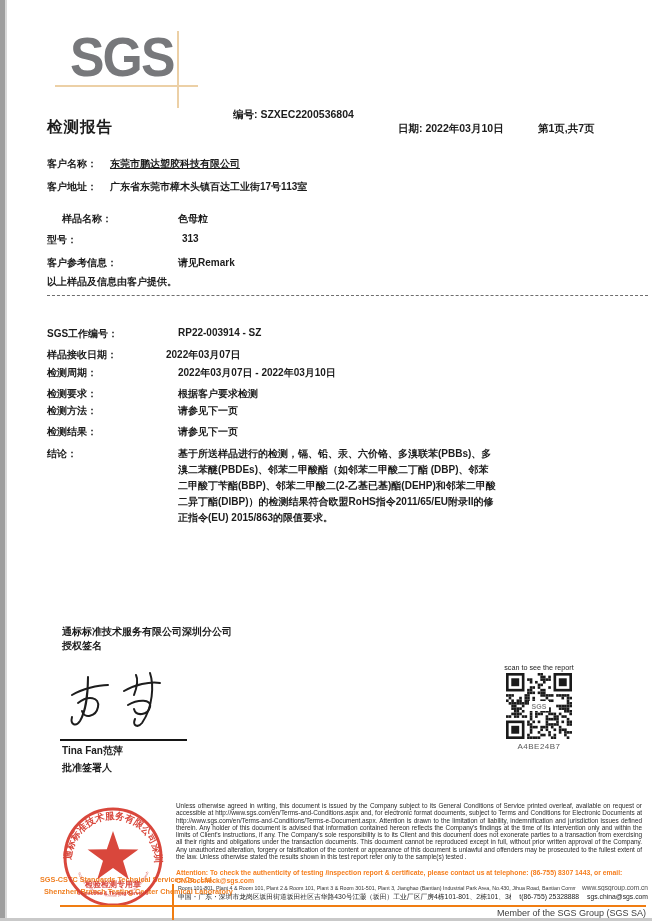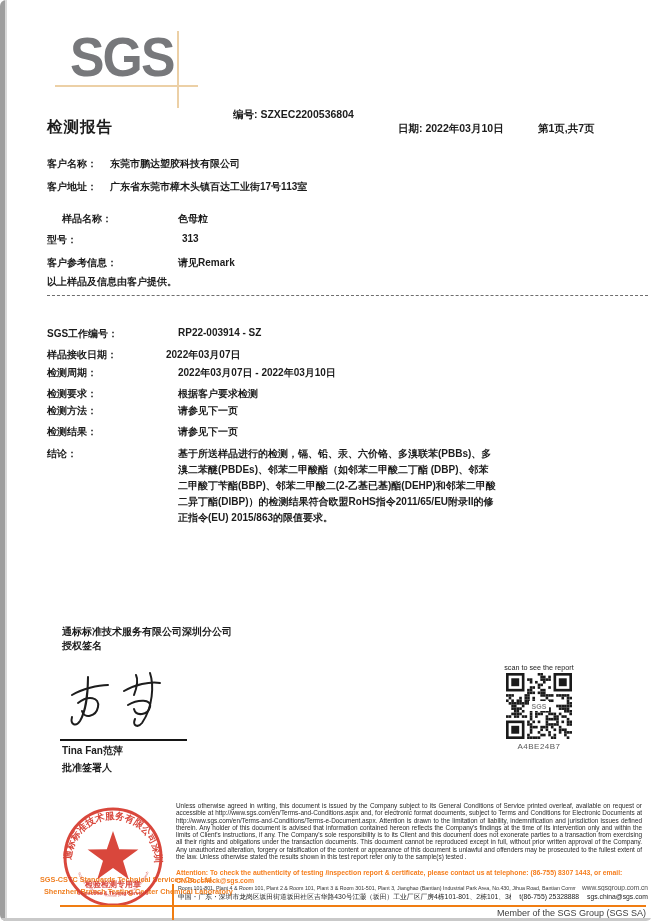--- a/index.html
+++ b/index.html
@@ -1,18 +1,18 @@
 <!DOCTYPE html>
 <html><head>
 <meta charset="utf-8">
 <style>
   * { margin:0; padding:0; box-sizing:border-box; }
   html,body { background:#ffffff; }
   body { font-family:"Liberation Sans","DejaVu Sans",sans-serif; color:#1c1c1c; }
-  .page { position:relative; width:652px; height:921px; background:#fff; overflow:hidden; margin:0 auto;border-radius:6px; }
+  .page { position:relative; width:652px; height:921px; background:#fff; overflow:hidden; margin:0 auto; }
 
   
   .edge-left   { position:absolute; left:0; top:0; width:7px; height:921px; background:linear-gradient(90deg,#9e9e9e 0 5px,#d9d9d9 5px 7px); }
   .edge-bottom { position:absolute; left:0; top:918px; width:652px; height:3px; background:#c9c9c9; }
 
   
   .logo-letters { position:absolute; left:70px; top:30px; font-size:55px; font-weight:bold; letter-spacing:-2px; color:#77787b; transform:scaleX(.94); transform-origin:left; line-height:1; }
   .logo-hline { position:absolute; left:55px; top:85px; width:143px; height:2px; background:#ecd0a6; }
   .logo-vline { position:absolute; left:177px; top:31px; width:2px; height:77px; background:#ecd0a6; }
 
@@ -60,21 +60,21 @@
     <span>编号:</span>
     <span>SZXEC2200536804</span>
   </div>
   <div class="abs hdrline" style="left:398px; top:122px;">
     <span>日期:</span>
     <span>2022年03月10日</span>
   </div>
   <div class="abs hdrline" style="left:538px; top:122px;">第1页,共7页</div>
 
   <div class="abs t10b" style="left:47px; top:157px;">客户名称：</div>
-  <div class="abs t10b" style="left:110px; top:157px;">东莞市鹏达塑胶科技有限公司</div>
+  <div class="abs t10b" style="left:110px; top:157px;text-decoration:underline;">东莞市鹏达塑胶科技有限公司</div>
   <div class="abs t10b" style="left:47px; top:180px;">客户地址：</div>
   <div class="abs t10b" style="left:110px; top:180px;">广东省东莞市樟木头镇百达工业街17号113室</div>
 
   <div class="abs t10b" style="left:47px; top:212px;margin-left:15px;">样品名称：</div>
   <div class="abs t10b" style="left:178px; top:212px;">色母粒</div>
   <div class="abs t10b" style="left:47px; top:233px;">型号：</div>
   <div class="abs t10b" style="left:182px; top:233px;">313</div>
   <div class="abs t10b" style="left:47px; top:256px;">客户参考信息：</div>
   <div class="abs t10b" style="left:178px; top:256px;">请见Remark</div>
   <div class="abs t10b" style="left:47px; top:275px;">以上样品及信息由客户提供。</div>

